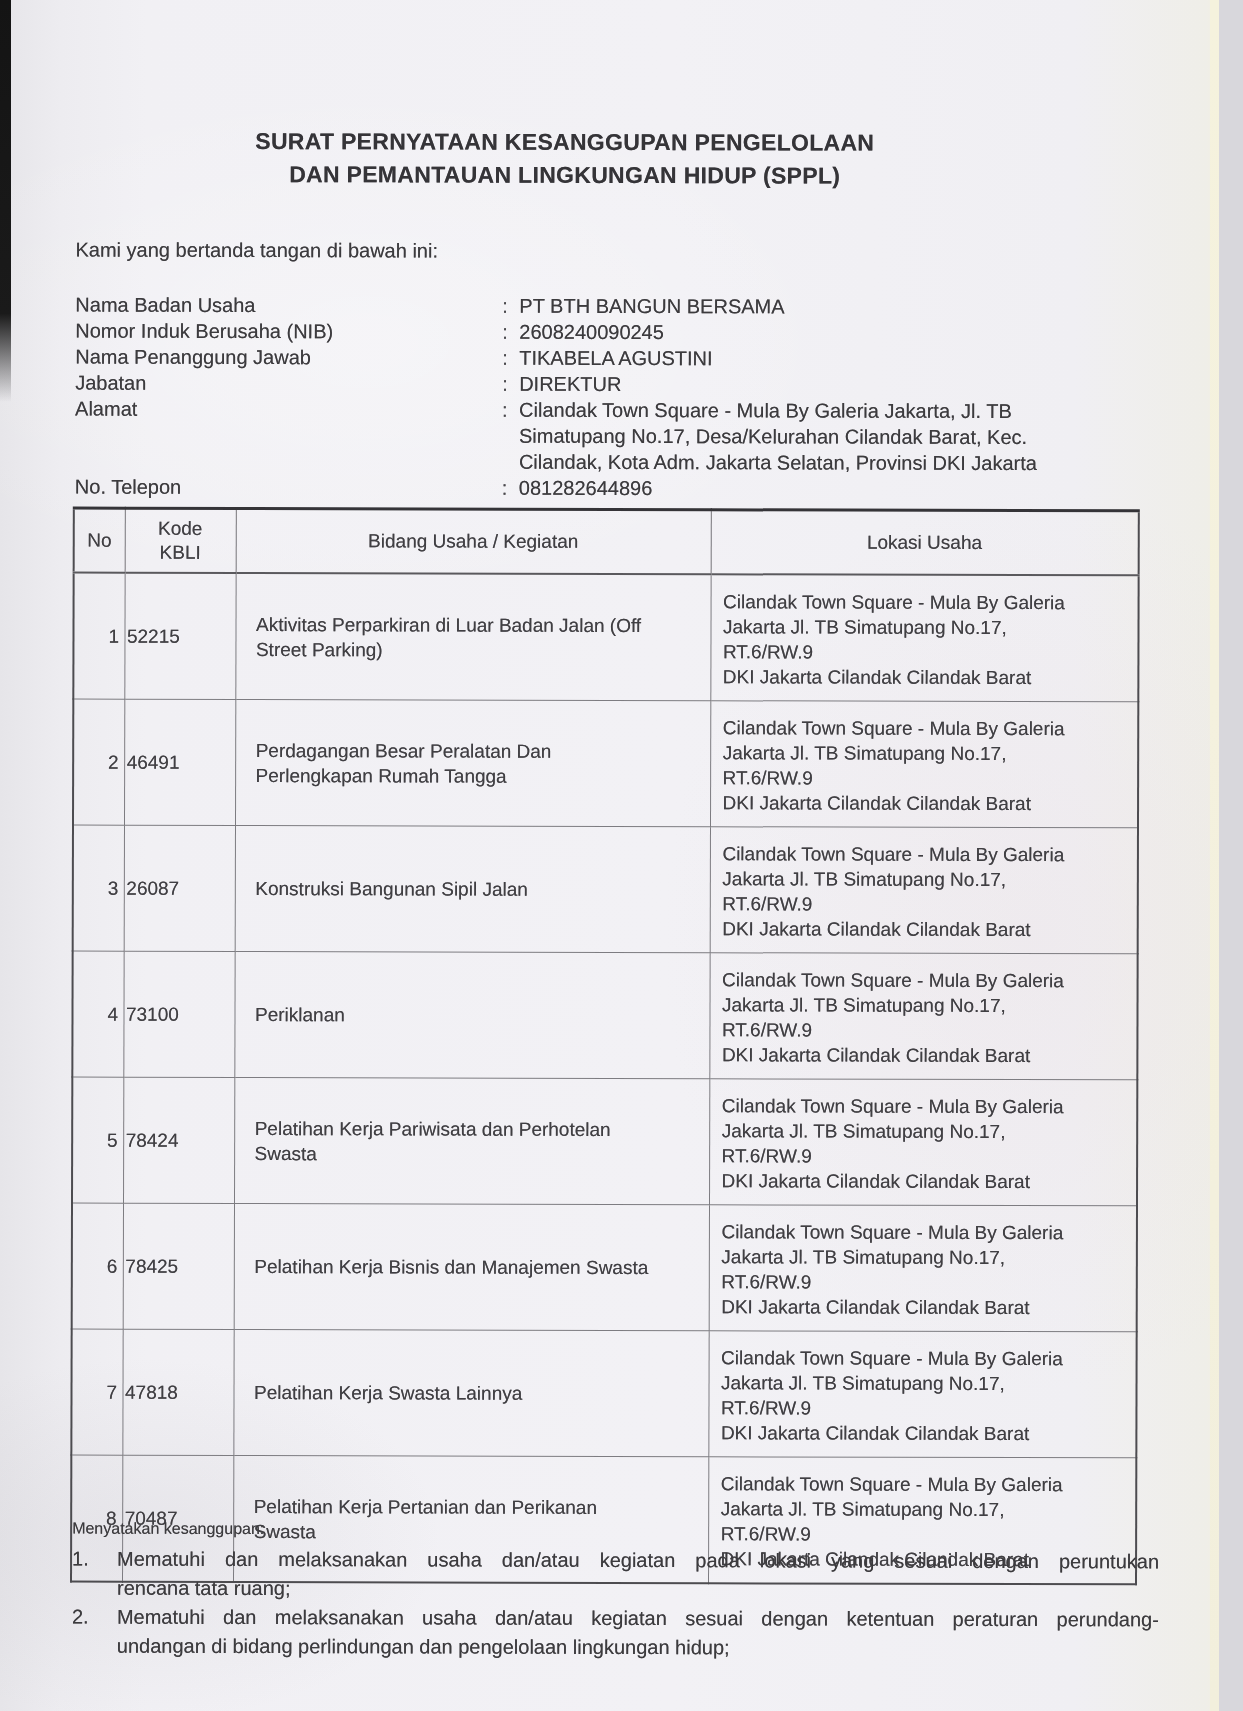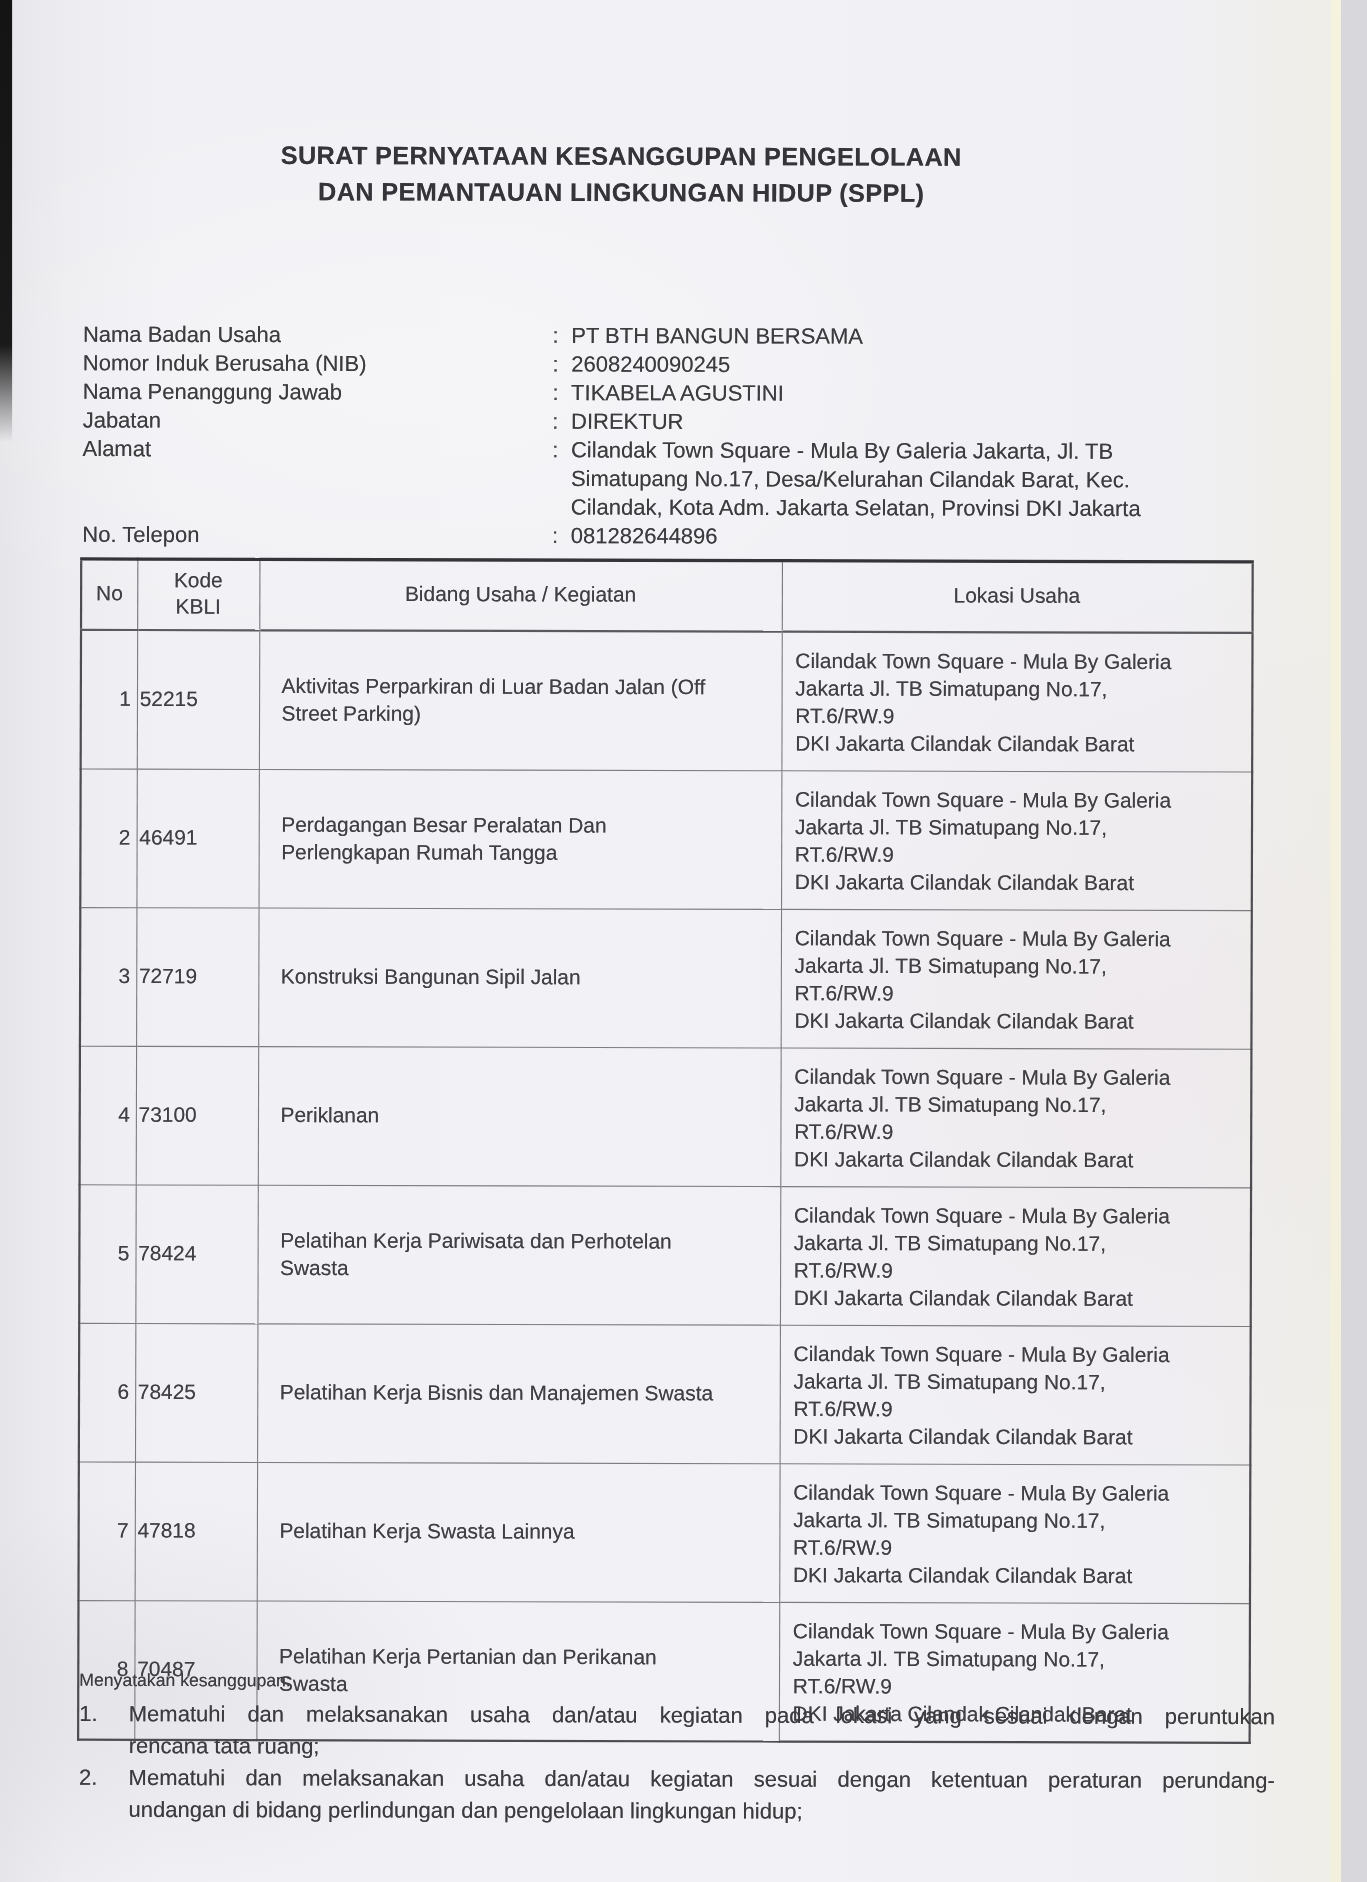--- a/index.html
+++ b/index.html
@@ -65,20 +65,21 @@
   <div class="scan-strip-left"></div>
   <div class="scan-strip-right"></div>
 
   <div class="tilt">
 
     <div class="title shadow-ink">
       <div>SURAT PERNYATAAN KESANGGUPAN PENGELOLAAN</div>
       <div>DAN PEMANTAUAN LINGKUNGAN HIDUP (SPPL)</div>
     </div>
 
+    <div class="intro shadow-ink">Kami yang bertanda tangan di bawah ini:</div>
 
     <div class="info-block shadow-ink" id="info-block">
         <div class="info-row">
           <div class="info-label">Nama Badan Usaha</div>
           <div class="info-sep">:</div>
           <div class="info-value">PT BTH BANGUN BERSAMA</div>
         </div>
         <div class="info-row">
           <div class="info-label">Nomor Induk Berusaha (NIB)</div>
           <div class="info-sep">:</div>
@@ -158,21 +159,21 @@
             </td>
             <td class="lokasi-cell">
               <div class="lokasi-line">Cilandak Town Square - Mula By Galeria</div>
               <div class="lokasi-line">Jakarta Jl. TB Simatupang No.17,</div>
               <div class="lokasi-line">RT.6/RW.9</div>
               <div class="lokasi-line">DKI Jakarta Cilandak Cilandak Barat</div>
             </td>
           </tr>
           <tr class="data-row">
             <td class="no-cell">3</td>
-            <td class="kbli-cell">72719</td>
+            <td class="kbli-cell">26087</td>
             <td class="bidang-cell">
               <div class="bidang-line">Konstruksi Bangunan Sipil Jalan</div>
             </td>
             <td class="lokasi-cell">
               <div class="lokasi-line">Cilandak Town Square - Mula By Galeria</div>
               <div class="lokasi-line">Jakarta Jl. TB Simatupang No.17,</div>
               <div class="lokasi-line">RT.6/RW.9</div>
               <div class="lokasi-line">DKI Jakarta Cilandak Cilandak Barat</div>
             </td>
           </tr>

